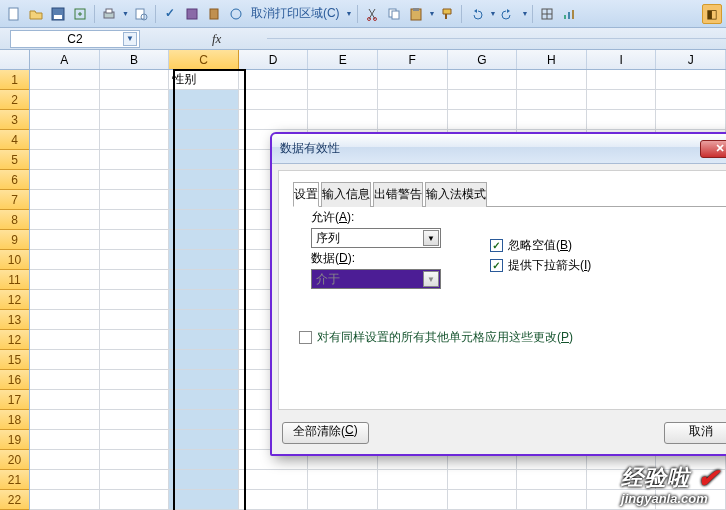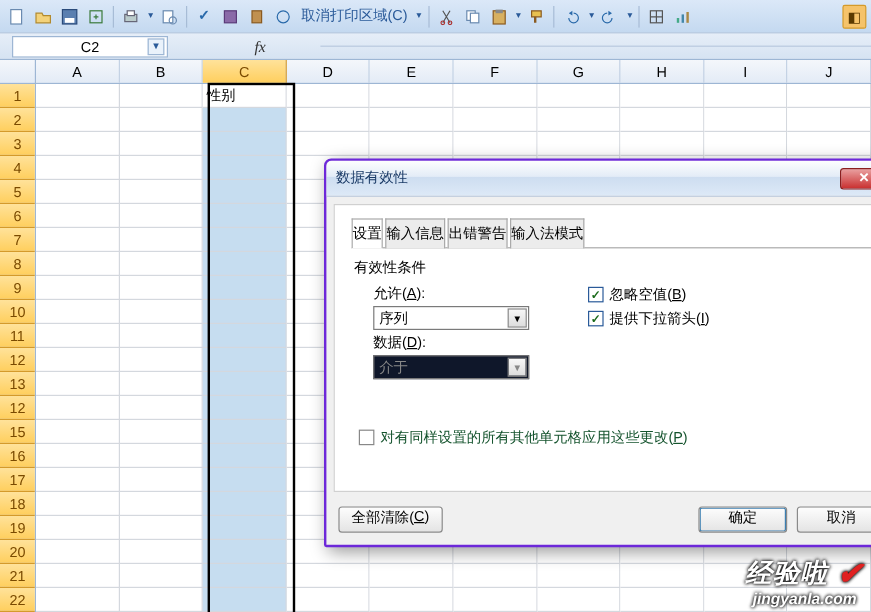--- a/index.html
+++ b/index.html
@@ -138,21 +138,21 @@
   }
   .tab.active { background:#fff; border-bottom:1px solid #fff; }
   .section-title { margin:8px 0 4px 2px; }
   .form-row { margin:2px 0 2px 18px; }
   .form-label { margin-bottom:2px; }
   .u { text-decoration: underline; }
   .combo {
     width:130px; height:20px; border:1px solid #7a7a7a;
     background:#fff; display:flex; align-items:center; padding:0 4px; position:relative;
   }
-  .combo.disabled { color:#888; background:#0f172a; }
+  .combo.disabled { color:#888; background:#4c1d95; }
   .combo .cbtn {
     position:absolute; right:1px; top:1px; width:16px;height:16px;
     background:linear-gradient(#f7f7f7,#ddd); border:1px solid #888;
     display:flex;align-items:center;justify-content:center; font-size:8px;
   }
   .txtfield {
     width:220px; height:20px; border:1px solid #7a7a7a;
     background:#fff; display:flex; align-items:center; padding:0 4px; position:relative;
   }
   .rangebtn {
@@ -175,21 +175,21 @@
     border:1px solid #8a8a8a; border-radius:3px;
     display:inline-flex;align-items:flex-start;justify-content:center;
     padding:0 10px;
   }
   .btn.primary { box-shadow: 0 0 0 1px #3c7fb1 inset; }
   .footer-spacer{flex:1}
 
   
   .watermark {
     position:absolute; right:6px; bottom:4px;
-    color:#fff; text-align:center;
+    color:#fff; text-align:left;
     text-shadow:0 0 3px #000,0 0 3px #000;
     font-weight:bold;
     line-height:1.05;
   }
   .watermark .big{font-size:22px; font-style:italic; letter-spacing:1px;}
   .watermark .chk2{color:#e02020;font-size:26px;vertical-align:-2px}
   .watermark .small{font-size:13px; font-style:italic;}
 </style>
 </head>
 <body>
@@ -630,21 +630,20 @@
     <span>数据有效性</span>
     <div class="dlg-close">✕</div>
   </div>
   <div class="dlg-body">
     <div class="tabs">
       <div class="tab active">设置</div>
       <div class="tab">输入信息</div>
       <div class="tab">出错警告</div>
       <div class="tab">输入法模式</div>
     </div>
-    <div class="section-title">有效性条件</div>
 
     <div class="form-row">
       <div class="form-label">
         <span>允许(</span><span class="u">A</span><span>):</span>
       </div>
       <div class="combo">
         <span>序列</span>
         <span class="cbtn">▼</span>
       </div>
     </div>
@@ -667,21 +666,20 @@
       </span>
     </div>
   </div>
   <div class="dlg-footer">
     <div class="btn">
       <span>全部清除(</span>
         <span class="u">C</span>
         <span>)</span>
     </div>
     <div class="footer-spacer"></div>
-    <div class="btn primary">确定</div>
     <div style="width:8px"></div>
     <div class="btn">取消</div>
   </div>
 </div>
 
 <div class="right-opts">
   <div class="chk">
     <span class="chkbox">✓</span>
     <span>
       <span>忽略空值(</span><span class="u">B</span><span>)</span>

